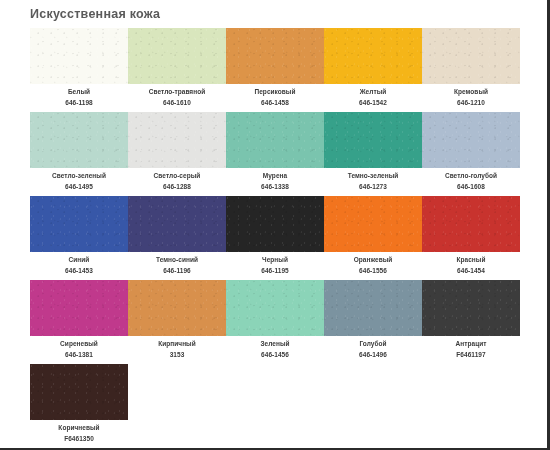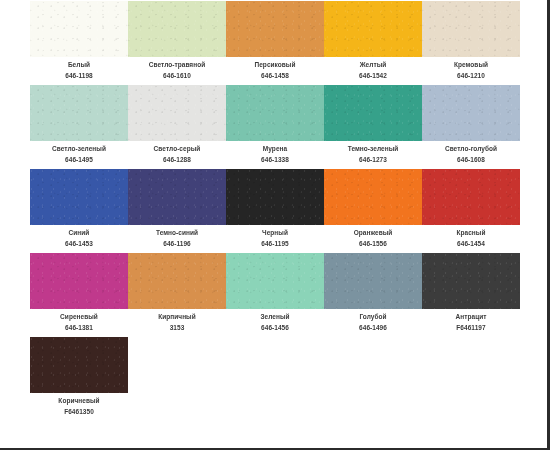--- a/index.html
+++ b/index.html
@@ -112,20 +112,21 @@
     width: 98px;
     height: 1px;
   }
 </style>
 </head>
 <body>
 
 <div id="page" style="border-right-color: rgb(43, 43, 43); border-bottom-color: rgb(43, 43, 43);">
   <div id="content">
 
+    <h1 id="catalog-title" style="color: rgb(90, 90, 90);">Искусственная кожа</h1>
 
     <div class="swatch-grid">
 
     <div class="swatch-row">
           <div class="swatch-cell">
             <div class="swatch-chip" style="background-color: rgb(250, 250, 243);"></div>
             <div class="swatch-caption">
               <span class="swatch-name">Белый</span>
               <span class="swatch-code">646-1198</span>
             </div>

